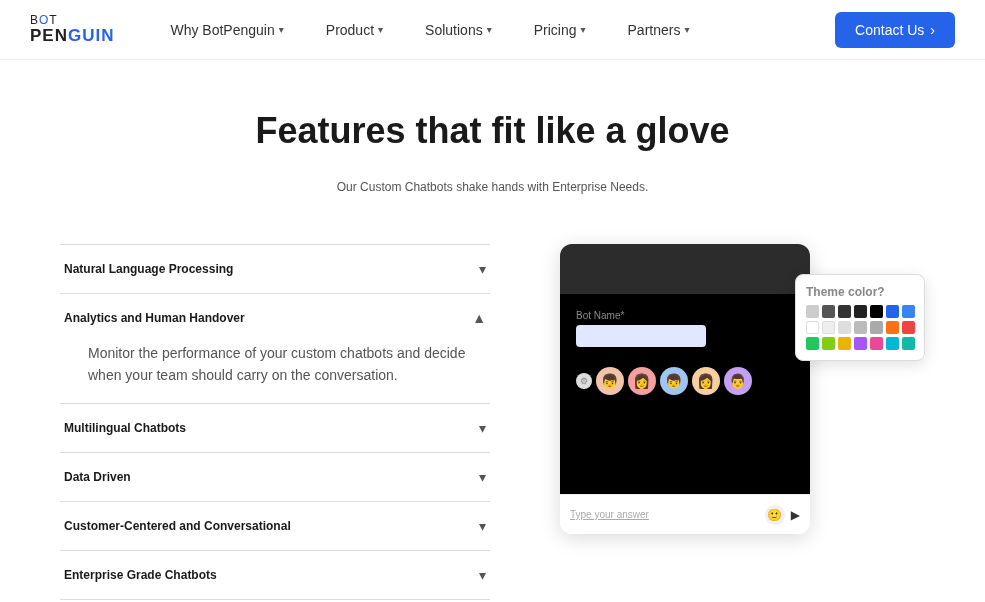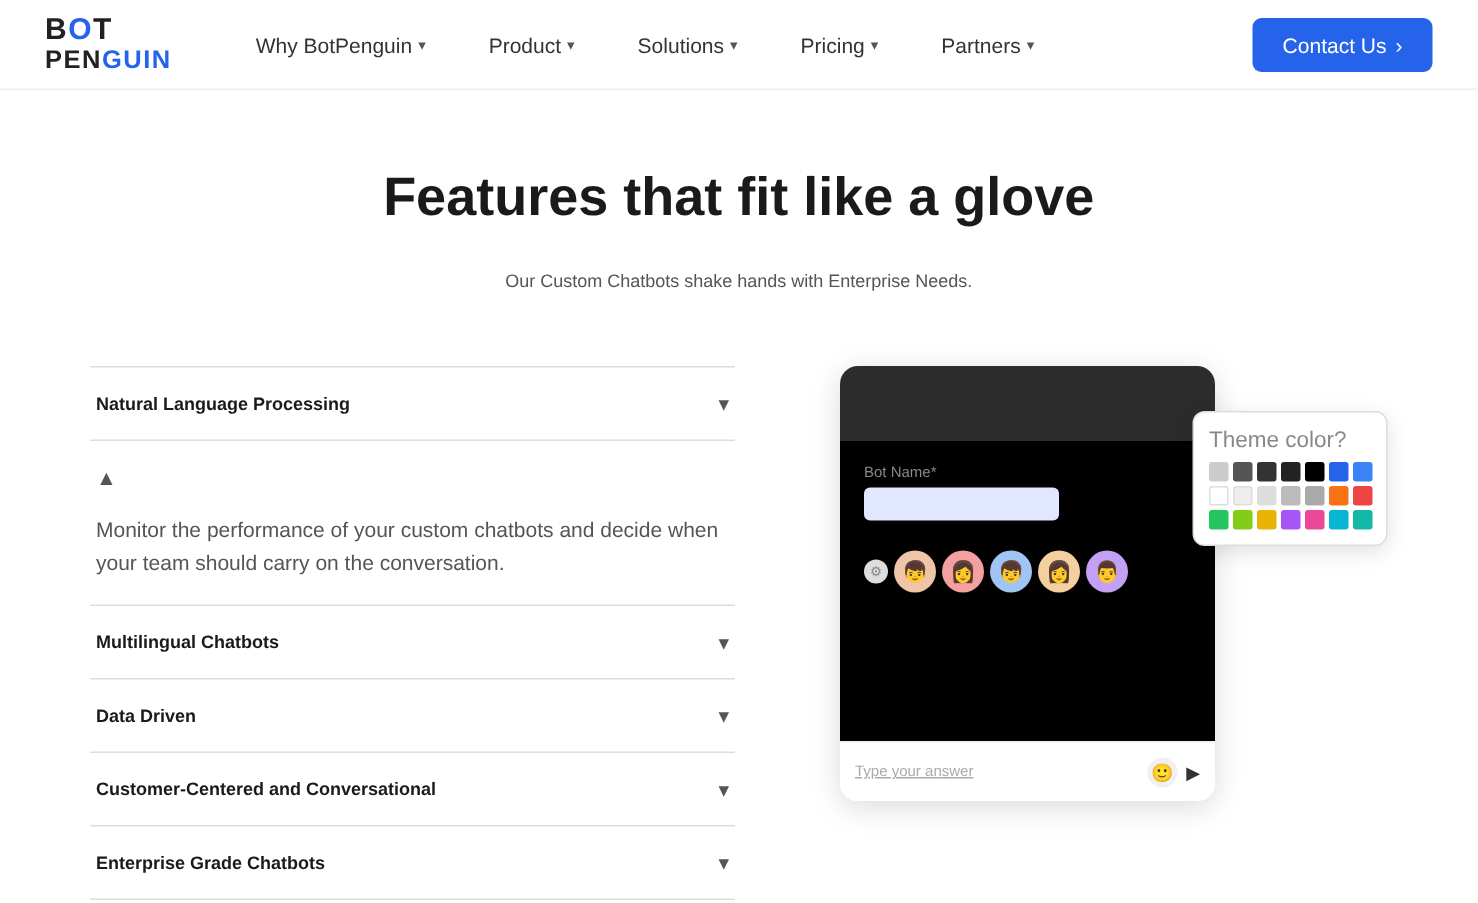--- a/index.html
+++ b/index.html
@@ -105,21 +105,21 @@
       font-size: 14px;
       color: #555;
       flex-shrink: 0;
     }
     .accordion-body {
       padding: 0 4px 16px;
       font-size: 14px;
       color: #555;
       line-height: 1.6;
     }
-    .accordion-item.open .accordion-body { display: block; }
+    .accordion-item.open .accordion-body { display: block; margin-left: 24px; }
     .accordion-item:not(.open) .accordion-body { display: none; }
 
     
     .right-panel {
       flex: 1;
       position: relative;
       min-height: 320px;
     }
 
     
@@ -223,42 +223,43 @@
       right: 0;
       top: 30px;
       background: #fff;
       border: 1px solid #ddd;
       border-radius: 8px;
       padding: 10px;
       box-shadow: 0 4px 15px rgba(0,0,0,0.12);
       width: 130px;
     }
     .color-picker-label {
-      font-size: 15px;
+      font-size: 12px;
       color: #888;
       margin-bottom: 6px;
+      font-weight: bold;
     }
     .color-grid {
       display: grid;
       grid-template-columns: repeat(7, 1fr);
       gap: 3px;
     }
     .color-swatch {
       width: 13px;
       height: 13px;
       border-radius: 2px;
     }
   </style>
 </head>
 <body>
 
 <nav>
   <a class="logo" href="#">
     <span style="display:flex; flex-direction:column; line-height:1.1;">
-      <span style="font-size:20px; font-weight:700; color:#222; letter-spacing:1px;">
+      <span style="font-size:12px; font-weight:400; color:#222; letter-spacing:1px;">
         <span style="color:#222;">B</span><span style="color:#2563eb;">O</span><span style="color:#222;">T</span>
       </span>
       <span style="font-size:17px; font-weight:700; color:#222; letter-spacing:1px;">
         <span style="color:#222;">PEN</span><span style="color:#2563eb;">GUIN</span>
       </span>
     </span>
   </a>
   <div class="nav-links">
     <a class="nav-item">
       <span>Why BotPenguin</span>
@@ -296,20 +297,21 @@
 
   <div class="accordion" id="accordion">
   <div class="accordion-item">
         <div class="accordion-header">
           <span class="accordion-title">Natural Language Processing</span>
           <span class="accordion-icon">▾</span>
         </div>
       </div>
       <div class="accordion-item open">
         <div class="accordion-header">
+          <span class="accordion-title">Analytics and Human Handover</span>
           <span class="accordion-icon">▲</span>
         </div>
         <div class="accordion-body">Monitor the performance of your custom chatbots and decide when your team should carry on the conversation.</div>
       </div>
       <div class="accordion-item">
         <div class="accordion-header">
           <span class="accordion-title">Multilingual Chatbots</span>
           <span class="accordion-icon">▾</span>
         </div>
       </div>

